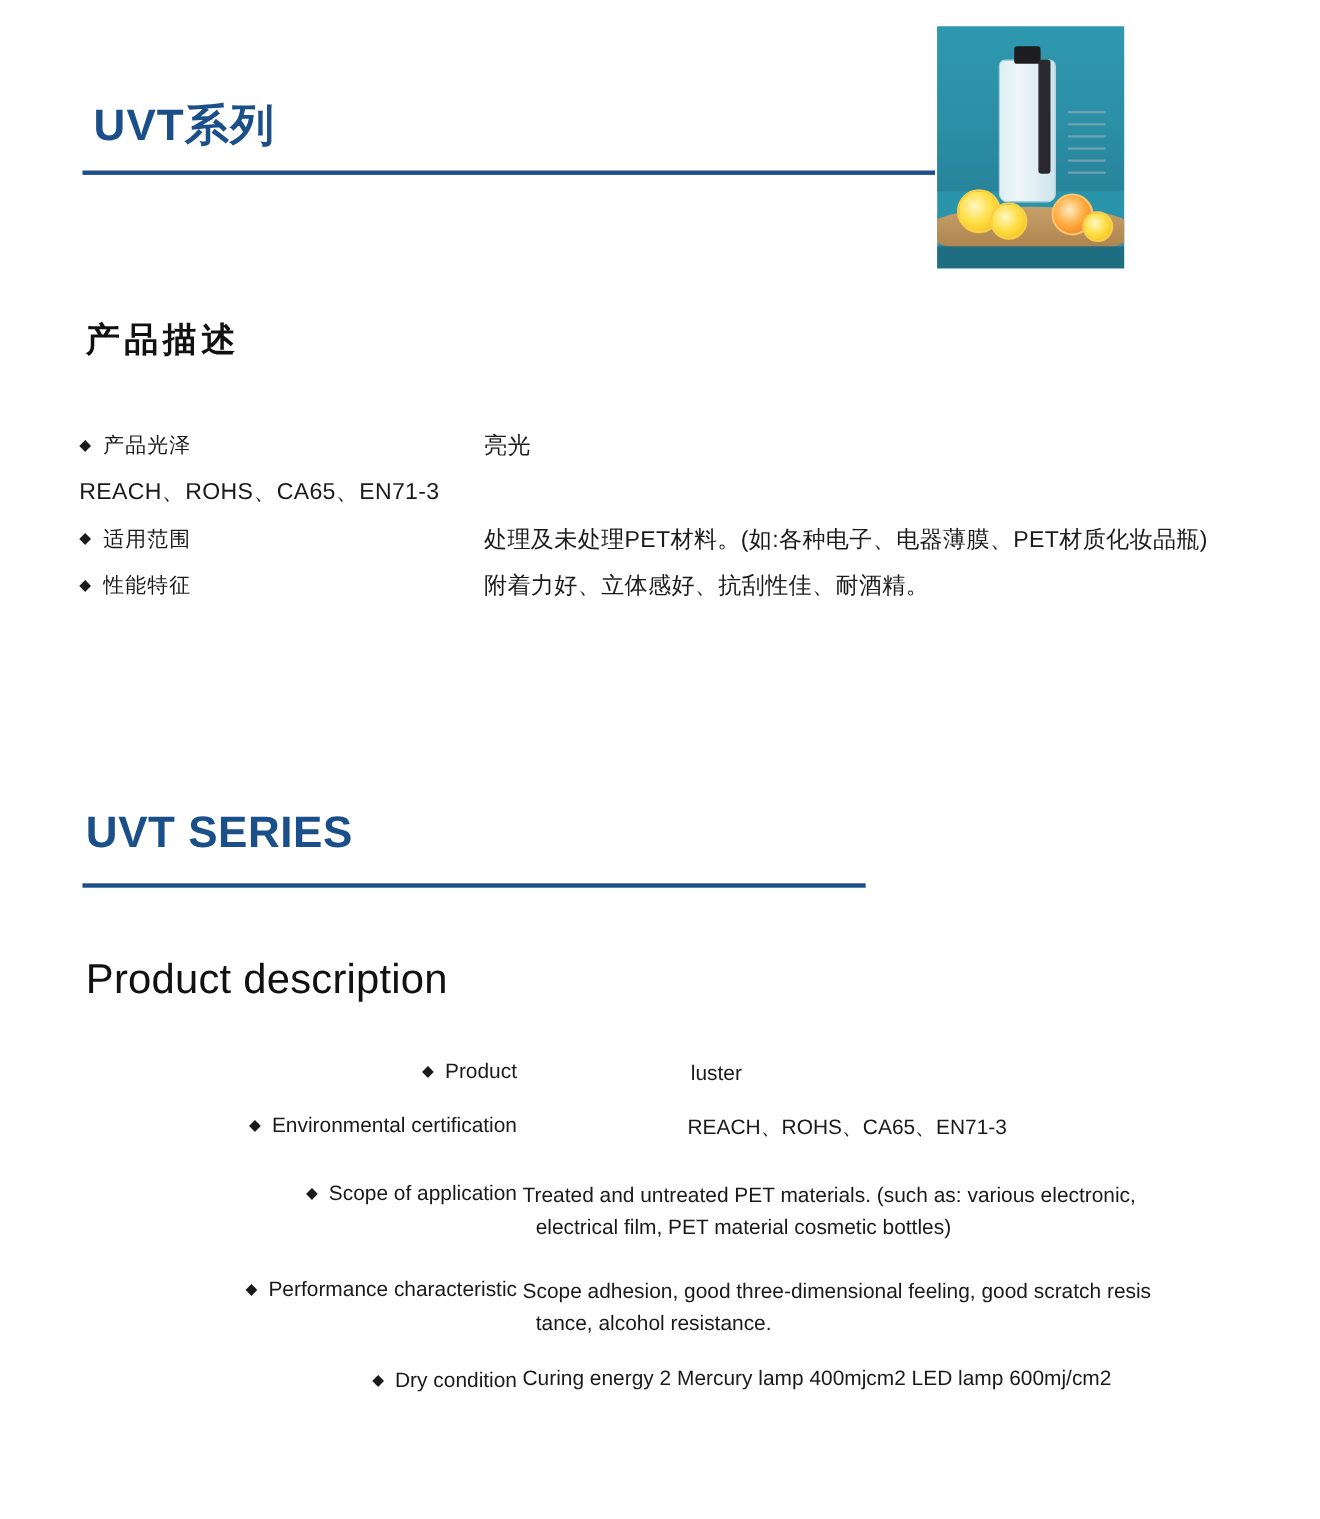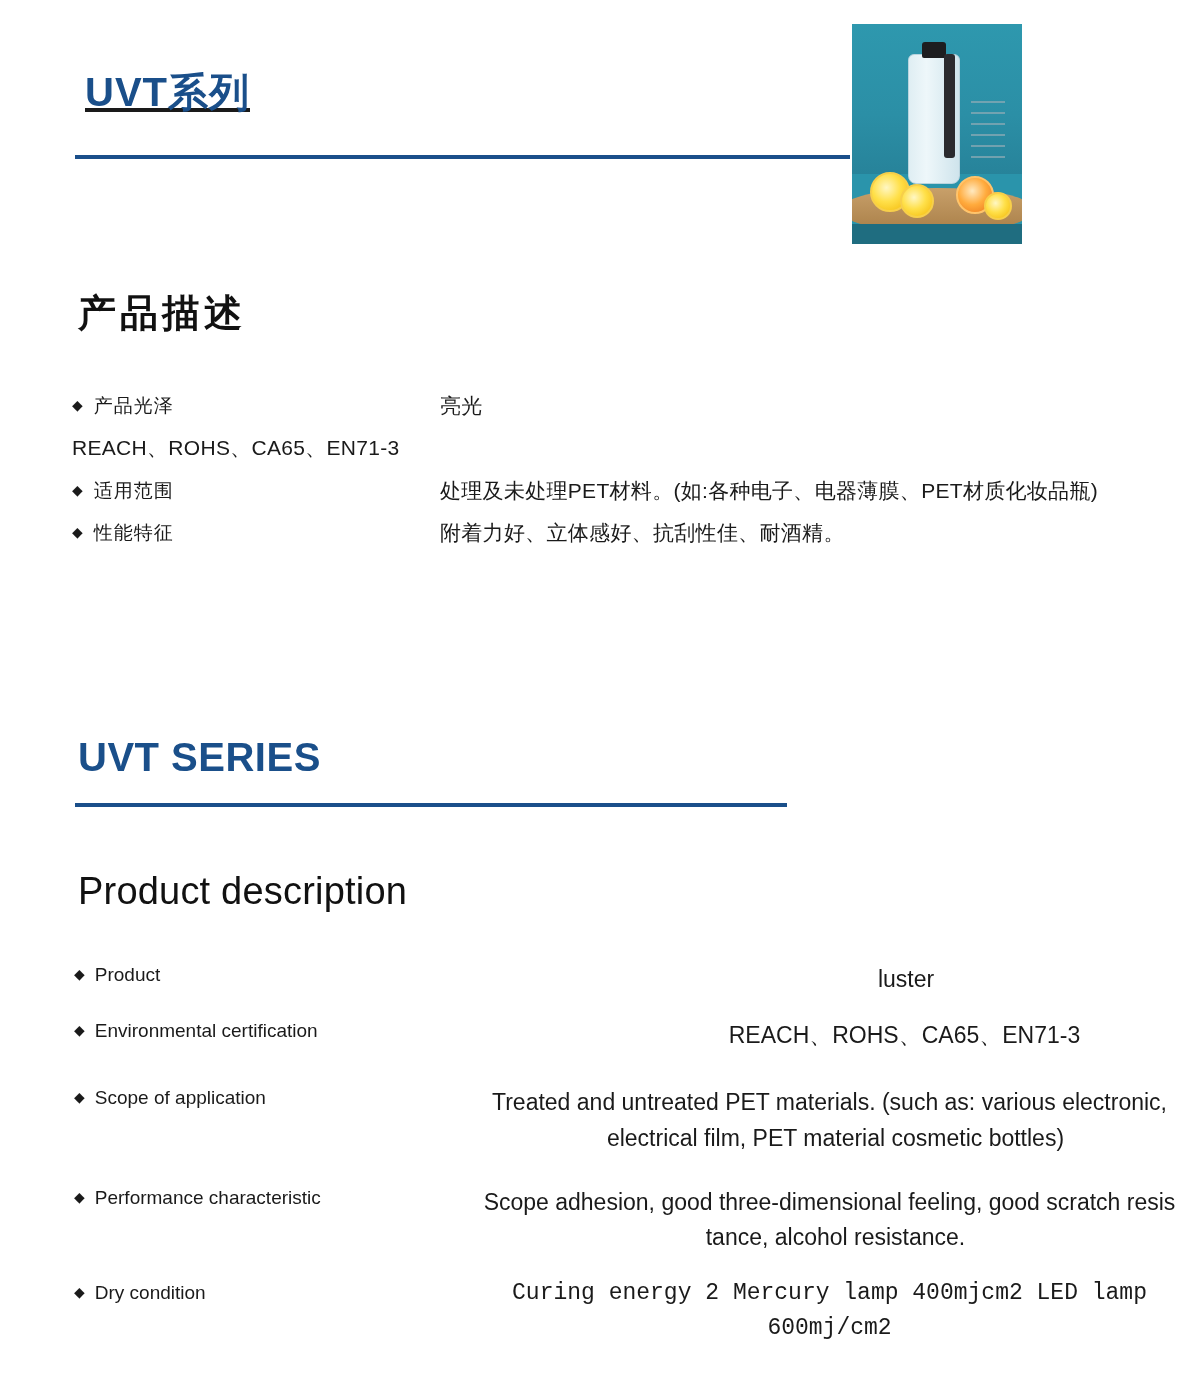--- a/index.html
+++ b/index.html
@@ -14,23 +14,22 @@
     position: relative;
     font-family: "Liberation Sans", sans-serif;
     color: #1a1a1a;
     overflow: hidden;
   }
 
   
   .cn-header {
     position: absolute;
     left: 75px;
-    top: 68px;
+    top: 90px;
     width: 1050px;
-    text-decoration: underline;
   }
   .cn-title {
     font-size: 40px;
     font-weight: bold;
     color: #1a4f8a;
     letter-spacing: 1px;
     line-height: 1.2;
     margin: 0;
     padding: 0 0 6px 10px;
   }
@@ -124,21 +123,21 @@
   .photo .lemon.l3 { left: 104px; top: 152px; width: 38px; height: 38px;
     background: radial-gradient(circle at 42% 38%, #ffe9c0 0%, #ffab3d 48%, #e8731a 100%);
     border-color: #ffc46b; }
   .photo .lemon.l4 { left: 132px; top: 168px; width: 28px; height: 28px; }
 
   
   .cn-desc-title {
     position: absolute;
     left: 78px;
     top: 288px;
-    font-size: 38px;
+    font-size: 31px;
     font-weight: bold;
     letter-spacing: 4px;
     color: #111;
     font-family: Liberation Mono, monospace;
   }
 
   .cn-table {
     position: absolute;
     left: 72px;
     top: 392px;
@@ -209,37 +208,37 @@
     display: flex;
     align-items: flex-start;
     margin-bottom: 20px;
   }
   .en-label {
     flex: 0 0 396px;
     width: 396px;
     font-size: 19px;
     line-height: 1.4;
     color: #1a1a1a;
+    text-align: right;
   }
   .en-value {
-    font-size: 23px;
+    font-size: 19px;
     line-height: 1.55;
     color: #1a1a1a;
     flex: 1;
-    text-align: center;
   }
   .en-value .indent {
     display: block;
     padding-left: 12px;
   }
   .en-row.r1 .en-value { padding-left: 158px; }
   .en-row.r2 .en-value { padding-left: 155px; }
   .en-row.r3 .en-value { padding-left: 5px; }
   .en-row.r4 .en-value { padding-left: 5px; }
-  .en-row.r5 .en-value { padding-left: 5px; font-family: Liberation Mono, monospace; }
+  .en-row.r5 .en-value { padding-left: 5px; }
   .en-row.r3 { margin-bottom: 28px; margin-top: 32px; }
   .en-row.r4 { margin-bottom: 20px; }
   .en-row.r5 .en-label { padding-top: 4px; }
 </style>
 </head>
 <body>
 
 <div class="cn-header">
   <h1 class="cn-title">UVT系列</h1>
 </div>

